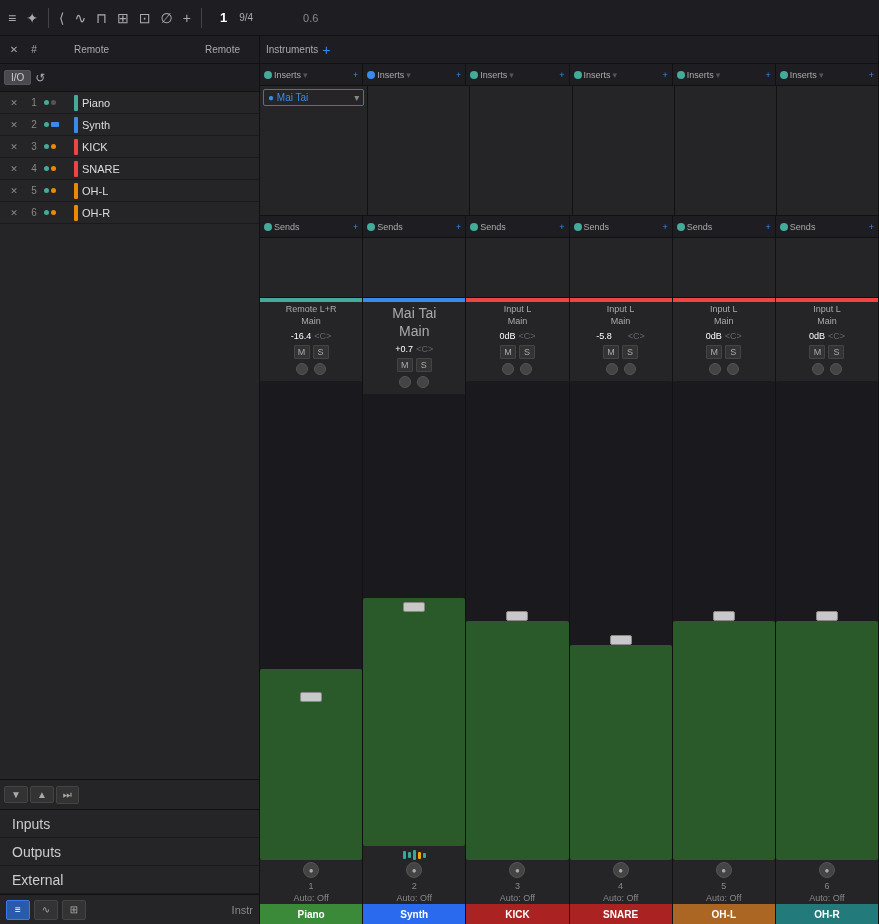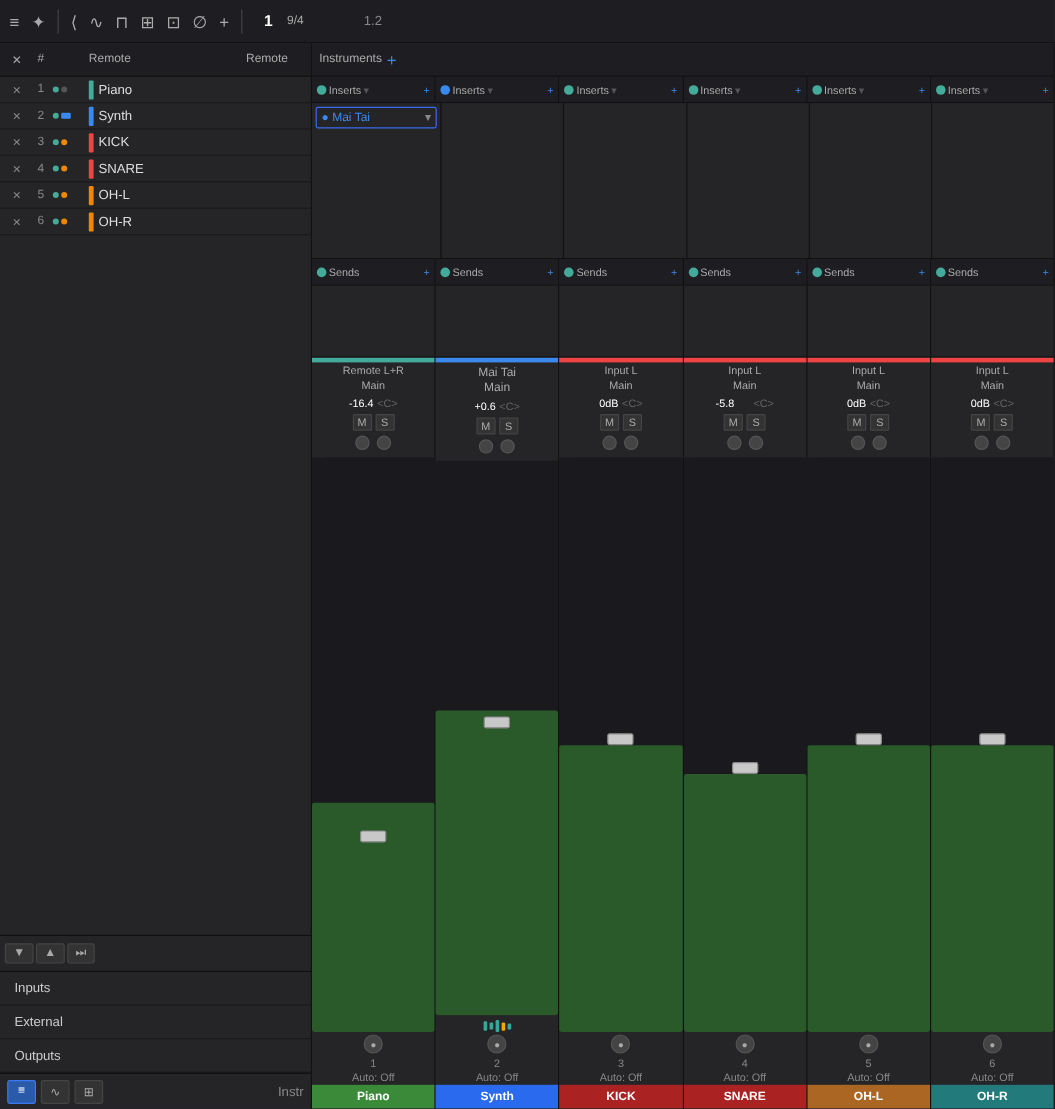--- a/index.html
+++ b/index.html
@@ -153,21 +153,21 @@
     }
     .left-bottom-nav {
       display: flex;
       flex-direction: column;
     }
     .nav-item {
       height: 28px;
       display: flex;
       align-items: center;
       padding: 0 12px;
-      font-size: 11px;
+      font-size: 14px;
       color: #ccc;
       cursor: pointer;
       border-bottom: 1px solid #1a1a1e;
     }
     .nav-item.active-instr {
       background: #1a6adb;
       color: #fff;
     }
     .left-footer {
       display: flex;
@@ -259,35 +259,39 @@
   <span class="top-bar-icon">⟨</span>
   <span class="top-bar-icon">∿</span>
   <span class="top-bar-icon">⊓</span>
   <span class="top-bar-icon">⊞</span>
   <span class="top-bar-icon">⊡</span>
   <span class="top-bar-icon">∅</span>
   <span class="top-bar-icon">+</span>
   <div class="top-bar-divider"></div>
   <span class="transport-time">1</span>
   <span class="time-sig">9/4</span>
-  <span style="margin-left:40px;" class="transport-time-secondary">1.2</span>
+  <span style="margin-left:40px;" class="transport-time-secondary">0.6</span>
 </div>
 
 <div class="main-layout">
 
   <div class="left-panel">
 
     <div class="channel-list-header">
       <div class="col-x">✕</div>
       <div class="col-hash">#</div>
       <div class="col-dots"></div>
       <div class="col-channel">Remote</div>
       <div class="col-group">Remote</div>
     </div>
 
+    <div class="io-row">
+      <button class="io-btn active">I/O</button>
+      <span class="top-bar-icon" style="font-size:12px;">↺</span>
+    </div>
 
     <div class="channel-rows">
 
       <div class="channel-row">
         <div class="col-x" style="color:#888;font-size:9px;">✕</div>
         <div class="col-num">1</div>
         <div class="col-dots">
           <div class="dot green"></div>
           <div class="dot"></div>
         </div>
@@ -352,22 +356,22 @@
     </div>
 
     <div class="left-bottom">
       <div class="left-bottom-transport">
         <button class="transport-btn">▼</button>
         <button class="transport-btn">▲</button>
         <button class="transport-btn">⏭</button>
       </div>
       <div class="left-bottom-nav">
         <div class="nav-item">Inputs</div>
+        <div class="nav-item">Outputs</div>
         <div class="nav-item">External</div>
-        <div class="nav-item">Outputs</div>
       </div>
     </div>
 
     <div class="left-footer">
       <div class="footer-icons">
         <div class="footer-icon active">≡</div>
         <div class="footer-icon">∿</div>
         <div class="footer-icon">⊞</div>
       </div>
       <span class="remote-text">Instr</span>
@@ -547,26 +551,26 @@
           </div>
         </div>
         <div class="bottom-icon">●</div>
         <div style="font-size:9px; color:#888; text-align:center; padding:1px 0;">1</div>
         <div style="font-size:9px; color:#888; text-align:center; padding:1px 0;">Auto: Off</div>
         <div style="height:20px; display:flex; align-items:center; justify-content:center; font-size:10px; font-weight:bold; color:#fff; background:#3a8a3a;">Piano</div>
       </div>
 
       <div style="flex:1; display:flex; flex-direction:column; border-right:1px solid #111; background:#252528;">
         <div style="height:4px; background:#3a8aee;"></div>
-        <div style="font-size:10px; color:#aaa; text-align:center; padding:2px 0; line-height:1.3;">
+        <div style="font-size:14px; color:#aaa; text-align:center; padding:2px 0; line-height:1.3;">
           <span>Mai Tai</span><br>
           <span>Main</span>
         </div>
         <div style="display:flex; align-items:center; justify-content:center; gap:3px; font-size:9px; color:#ccc; padding:2px 0;">
-          <span style="color:#fff; font-size:9px;">+0.6</span>
+          <span style="color:#fff; font-size:9px;">+0.7</span>
           <span style="color:#666; font-size:9px;">&lt;C&gt;</span>
         </div>
         <div style="display:flex; justify-content:center; gap:3px; padding:2px 0;">
           <button class="ms-btn">M</button>
           <button class="ms-btn">S</button>
         </div>
         <div style="display:flex; justify-content:center; gap:6px; padding:2px 0;">
           <div class="pan-knob"></div>
           <div class="pan-knob"></div>
         </div>

